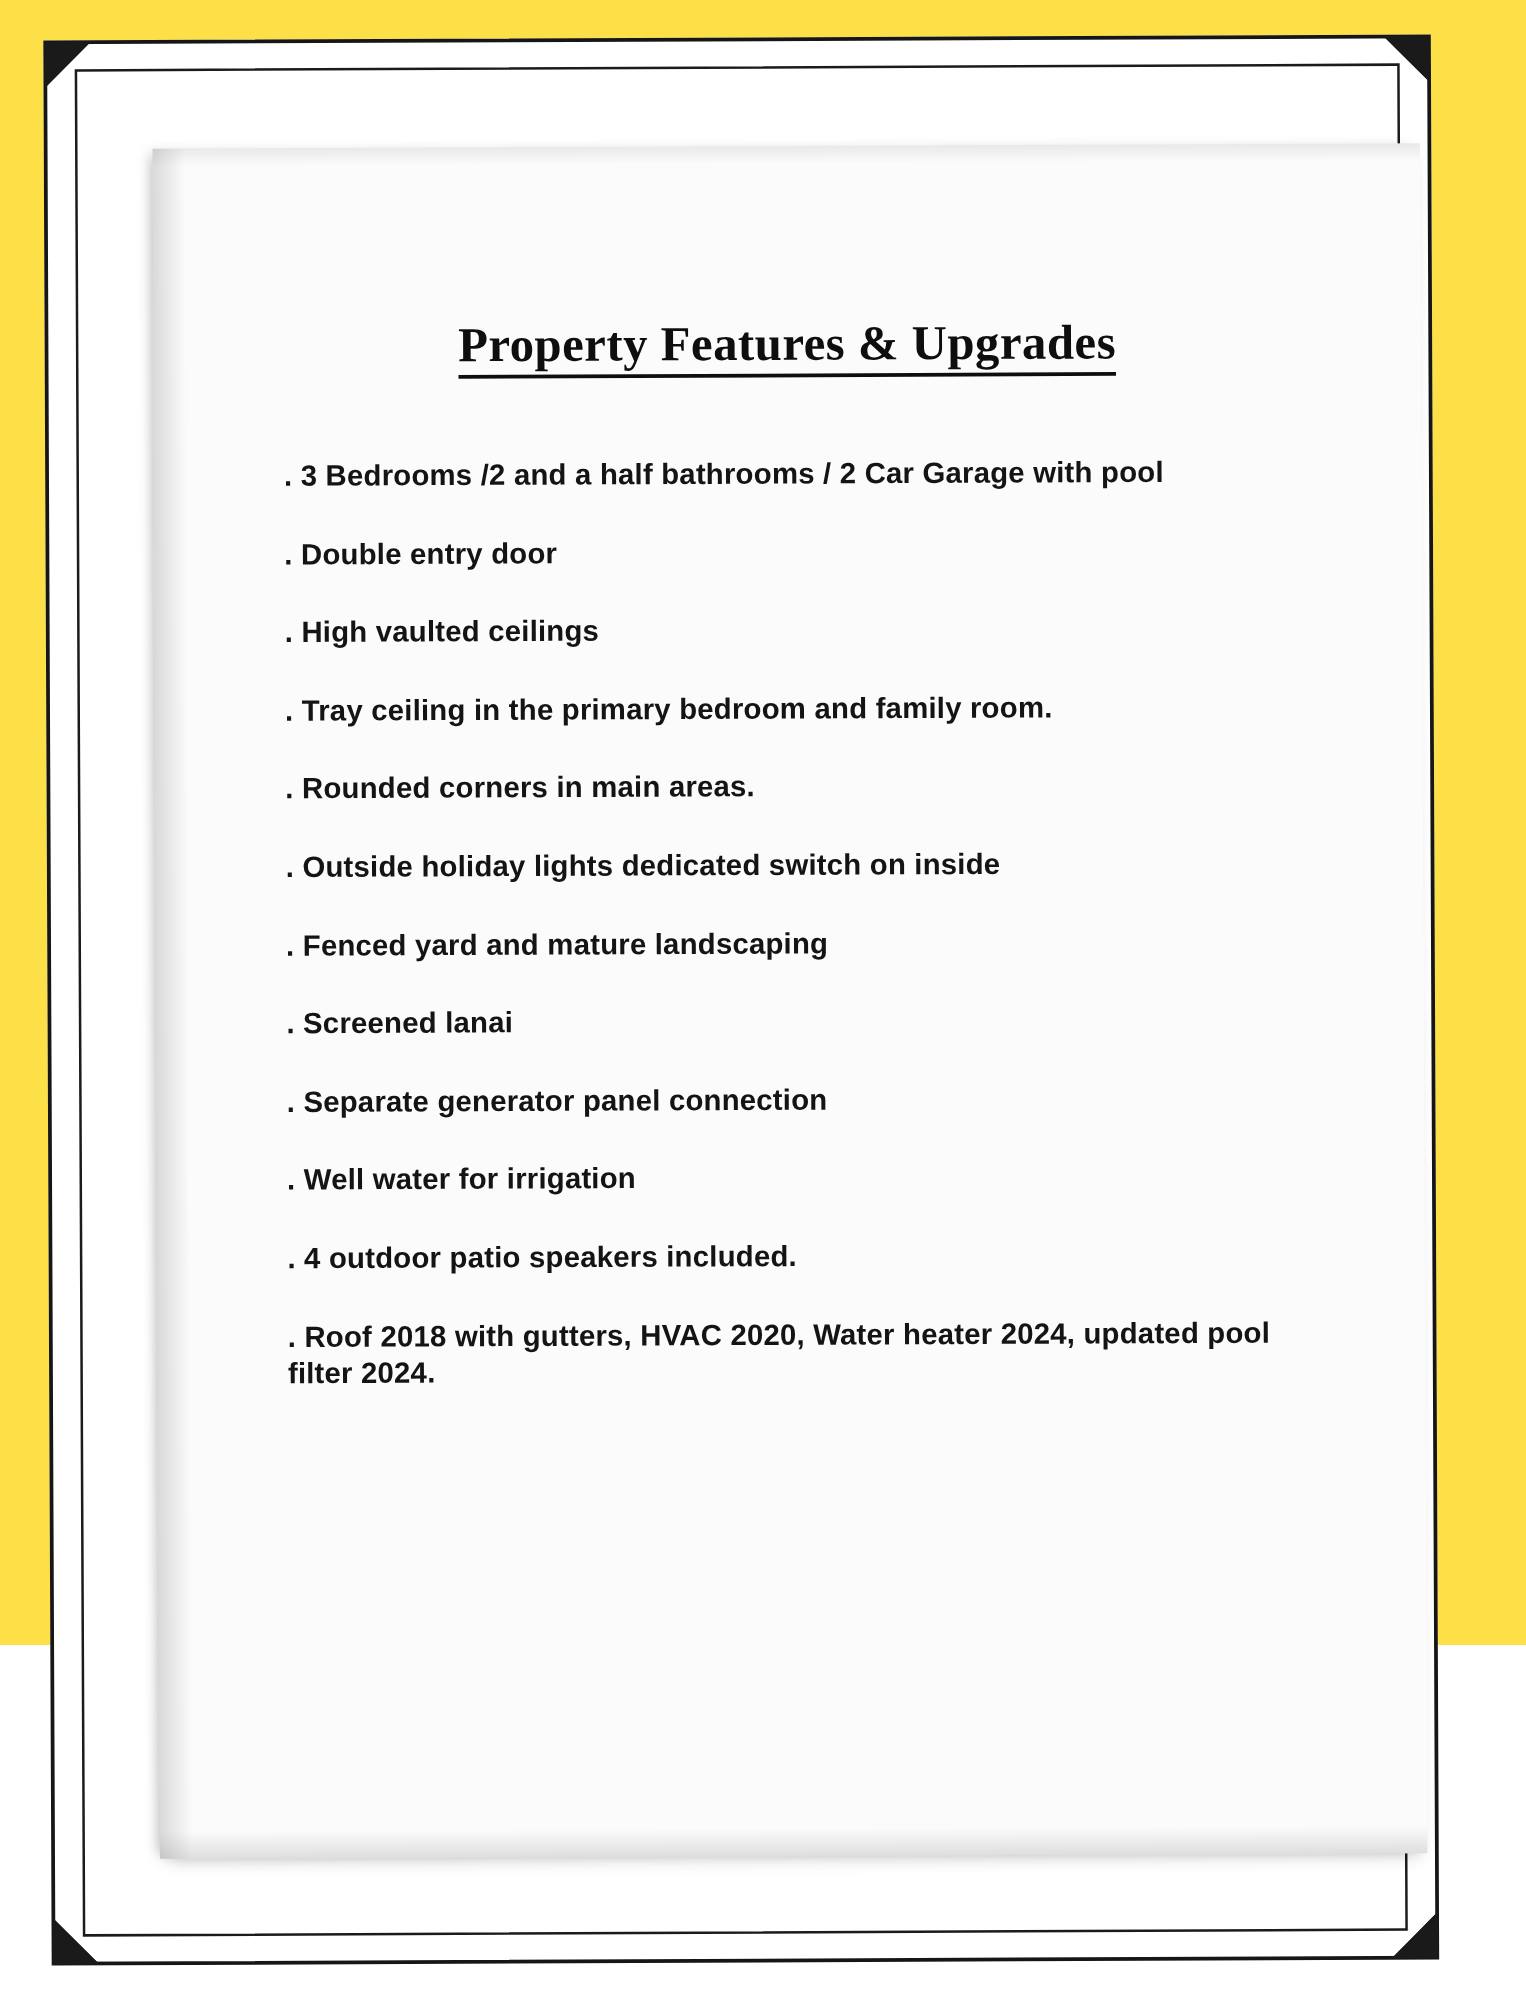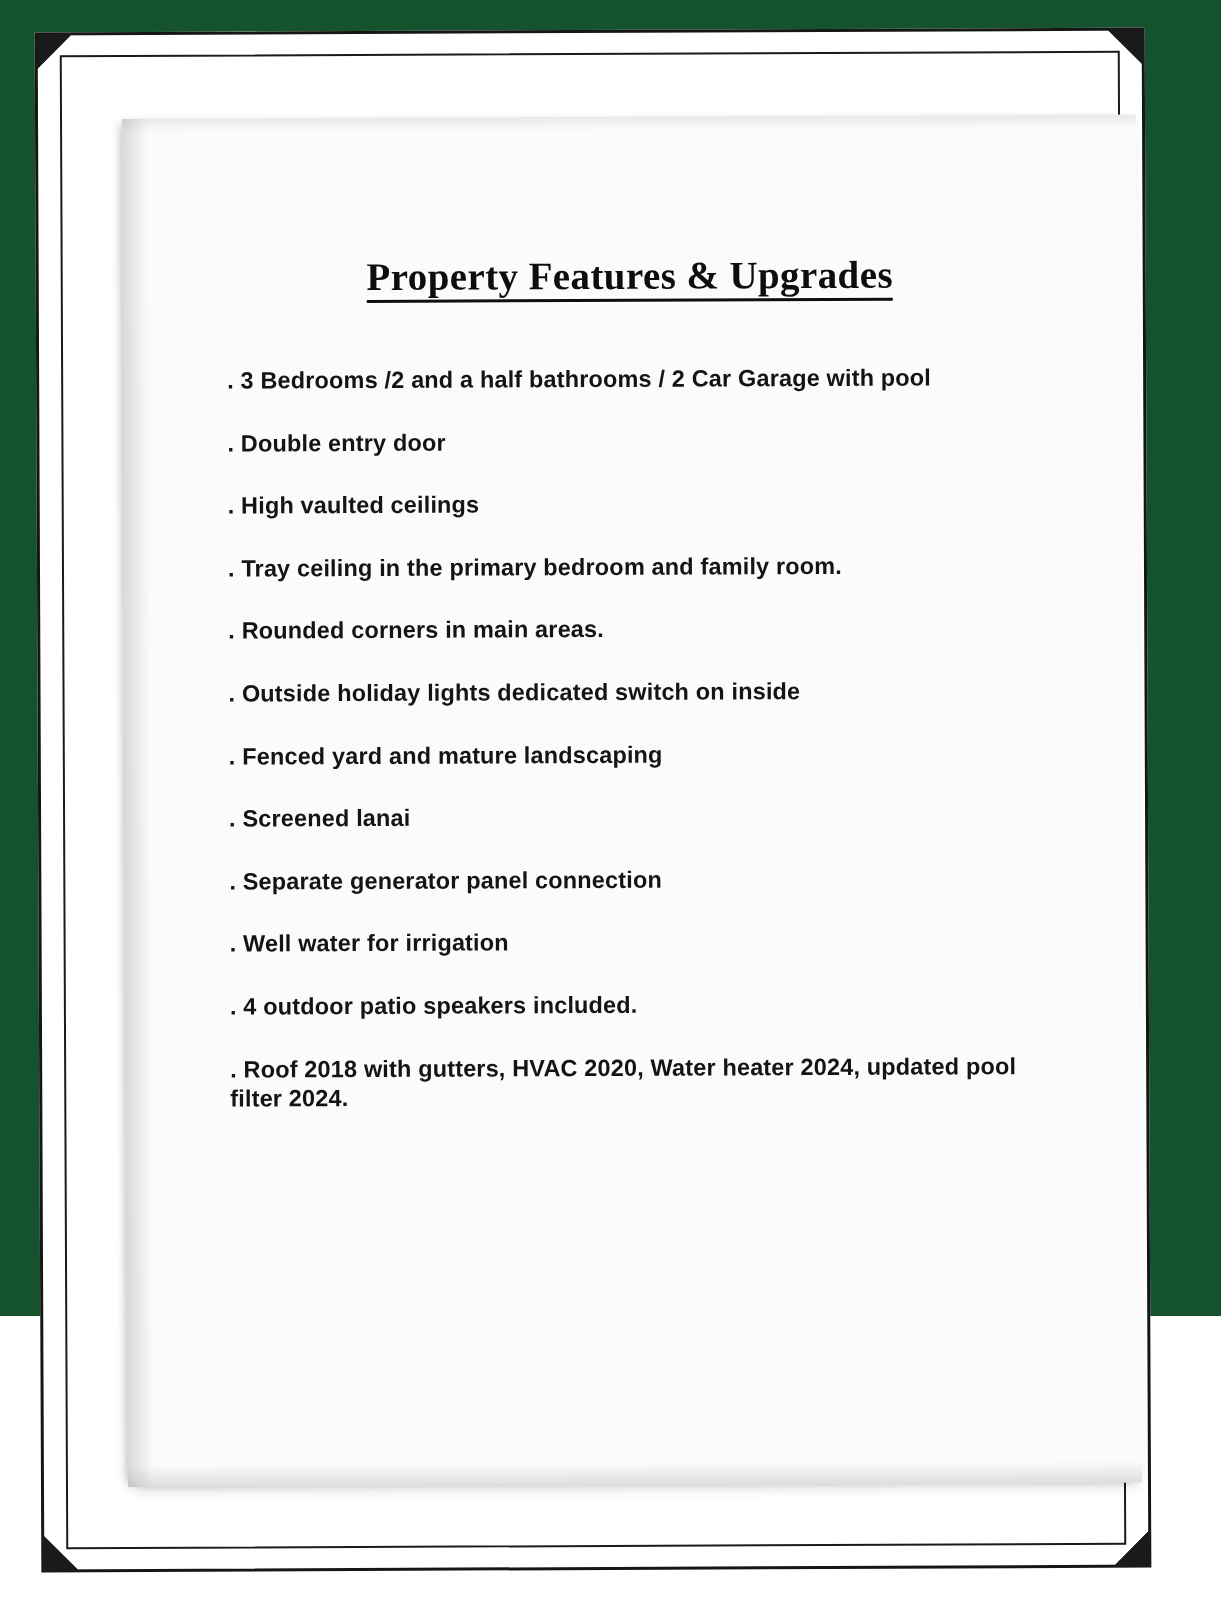--- a/index.html
+++ b/index.html
@@ -15,21 +15,21 @@
     overflow: hidden;
   }
 
   
   .scan-area {
     position: absolute;
     left: 0;
     top: 0;
     width: 1221px;
     height: 1316px;
-    background: #14532d;
+    background: #fde047;
   }
 
   
   .doc-outer {
     position: absolute;
     left: 38px;
     top: 30px;
     width: 1110px;
     height: 1540px;
     border: 3px solid #161616;

